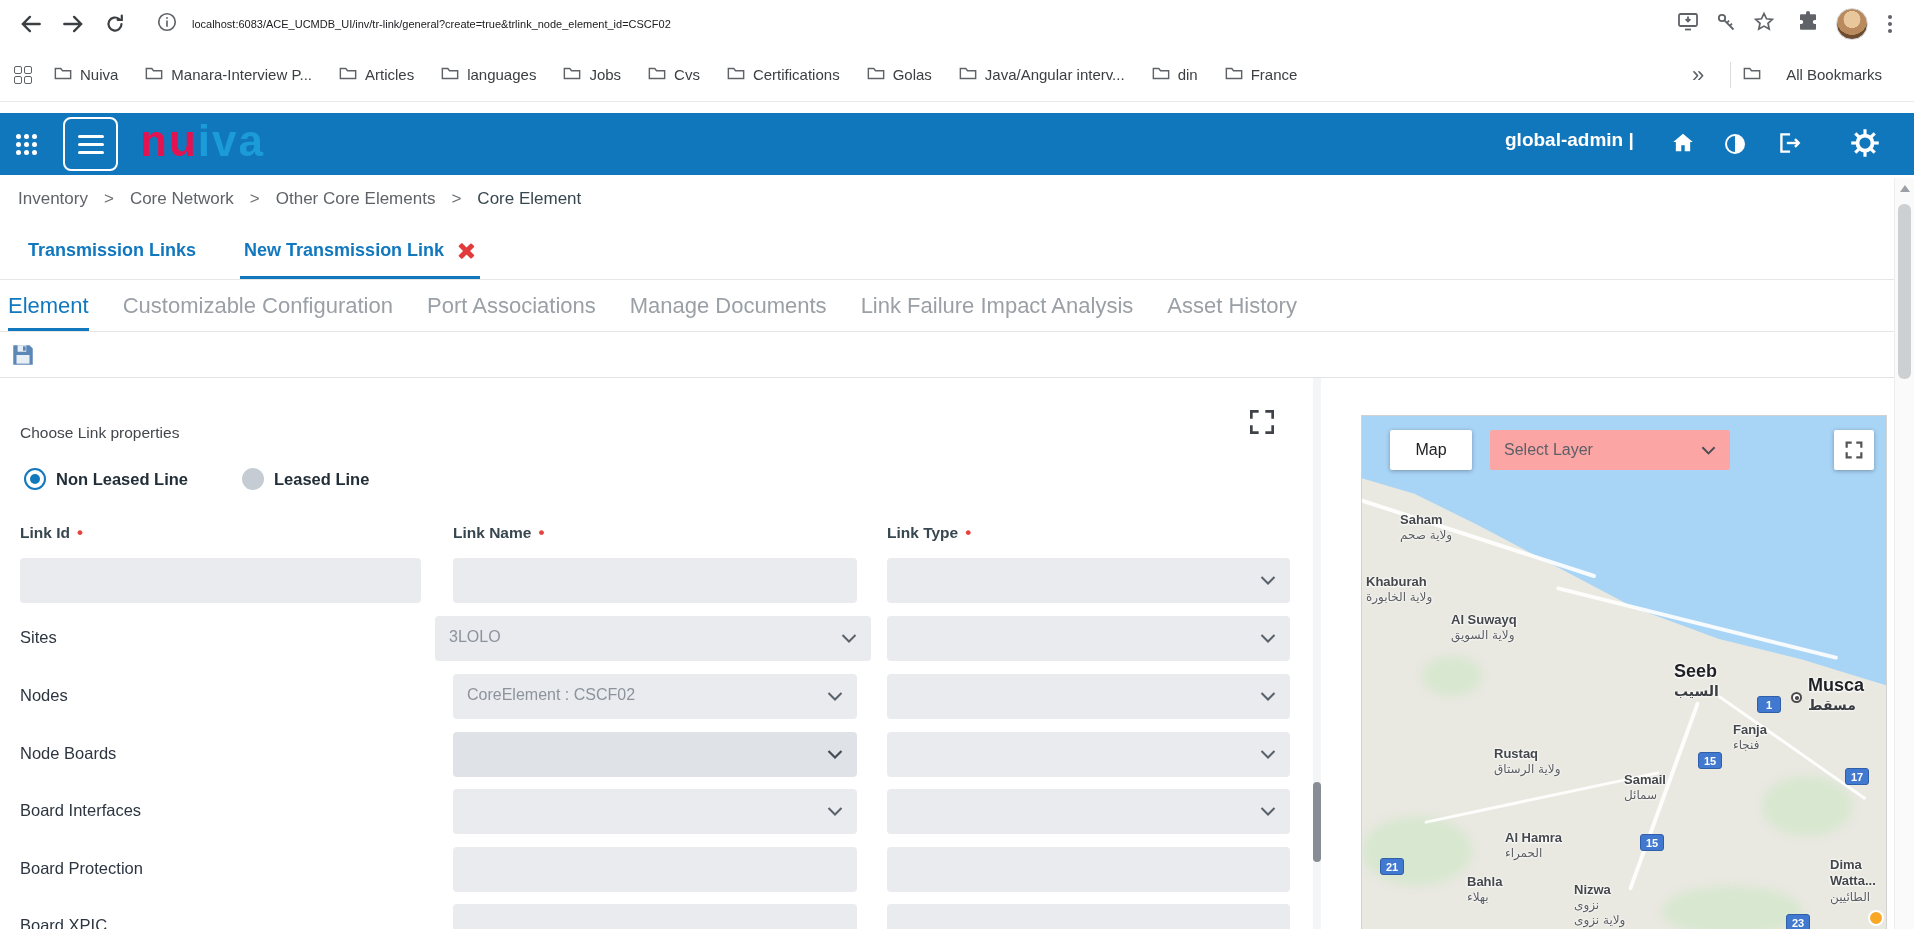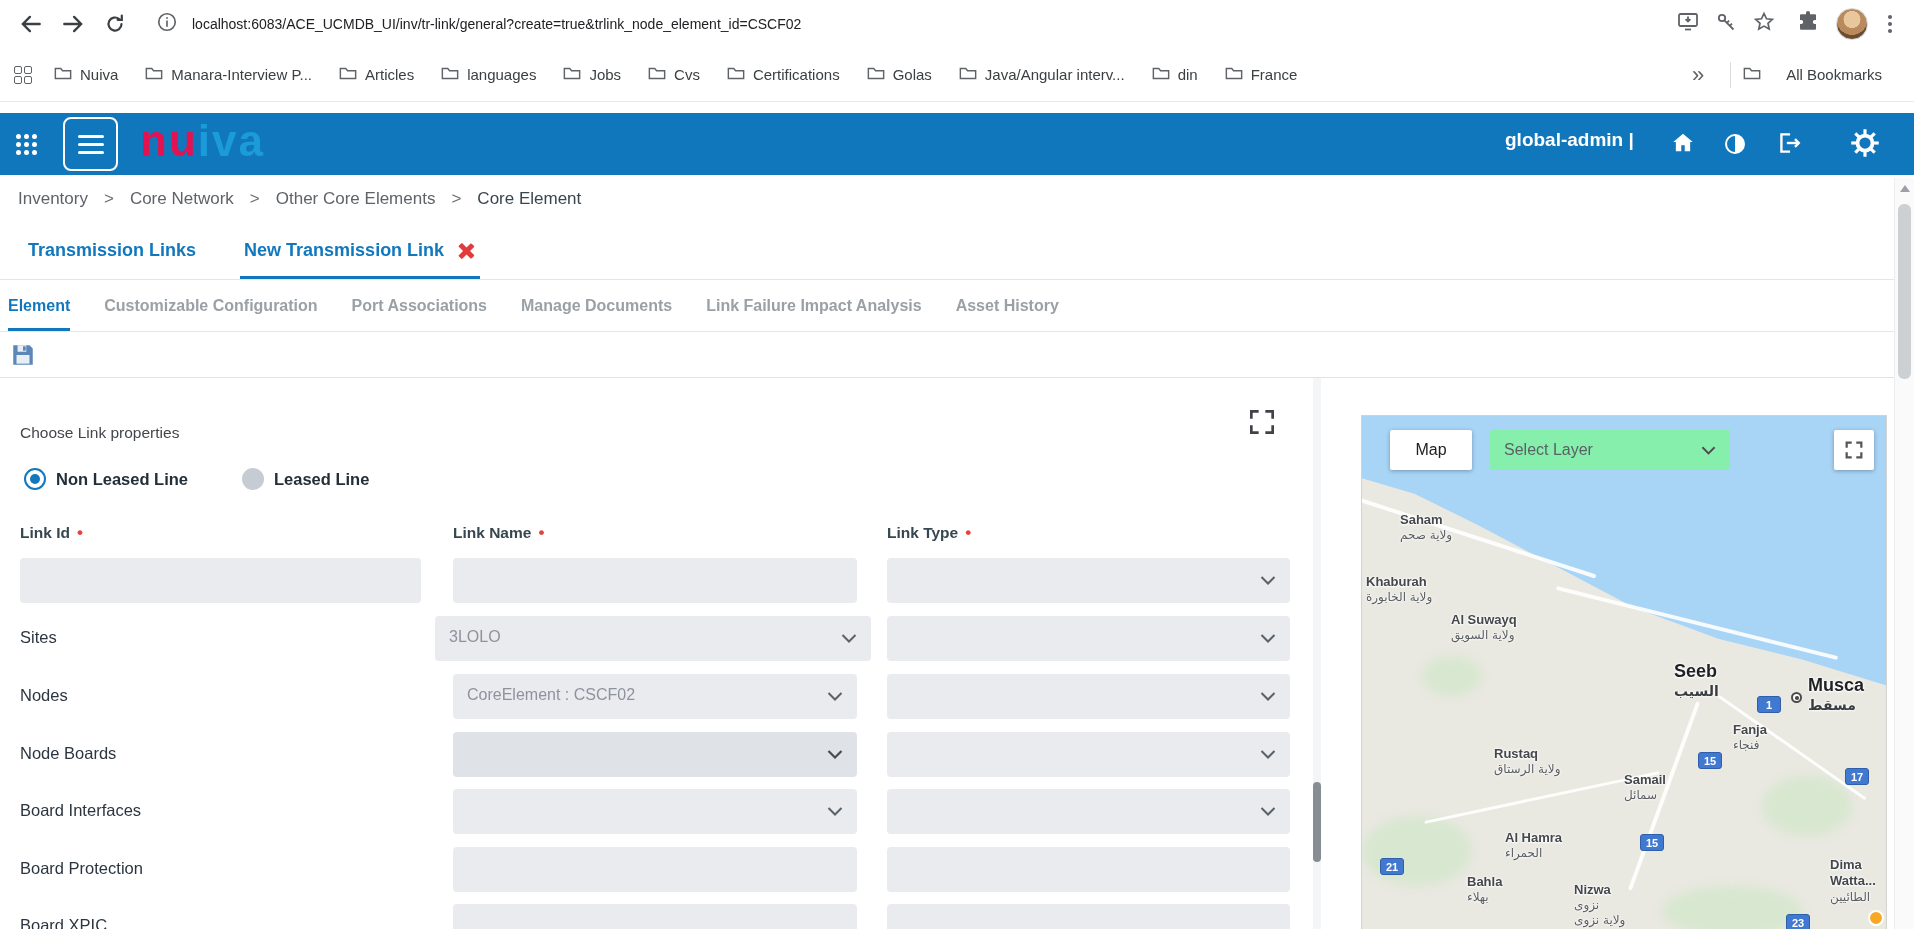--- a/index.html
+++ b/index.html
@@ -8,21 +8,21 @@
 }
 *{margin:0;padding:0;box-sizing:border-box;}
 html,body{width:1914px;height:929px;}
 body{font-family:"Liberation Sans",sans-serif;background:#fff;overflow:hidden;}
 .screen{position:relative;width:1914px;height:929px;background:#fff;overflow:hidden;}
 
 
 .chrome-top{position:absolute;left:0;top:0;width:1914px;height:48px;background:#fff;display:flex;align-items:center;padding:0 10px;}
 .nav-ic{width:42px;height:42px;display:flex;align-items:center;justify-content:center;border-radius:50%;cursor:pointer;}
 .omnibox{flex:1;display:flex;align-items:center;height:42px;margin:0 6px;padding:0 14px;border-radius:21px;}
-.url-text{margin-left:14px;font-size:14px;color:#202124;white-space:nowrap;overflow:hidden;}
+.url-text{margin-left:14px;font-size:11px;color:#202124;white-space:nowrap;overflow:hidden;}
 .omni-right{margin-left:auto;display:flex;align-items:center;gap:14px;}
 .chrome-right{display:flex;align-items:center;gap:16px;padding-right:8px;}
 .avatar{width:32px;height:32px;border-radius:50%;background:radial-gradient(circle at 50% 35%, #e8c79d 0 34%, #b98a5e 35% 62%, #6e4c30 63% 100%);border:1px solid #d6d9dc;}
 .kebab{display:flex;flex-direction:column;gap:3px;padding:4px;}
 .kebab i{width:4px;height:4px;border-radius:50%;background:#5f6368;}
 
 .bookmarks{position:absolute;left:0;top:48px;width:1914px;height:54px;background:#fff;display:flex;align-items:center;padding:0 14px;border-bottom:1px solid #e8eaed;}
 .grid4{display:grid;grid-template-columns:repeat(2,8px);gap:2px;margin-right:22px;cursor:pointer;}
 .grid4 i{width:8px;height:8px;border:1.6px solid #5f6368;border-radius:2px;}
 .bm{display:flex;align-items:center;gap:8px;margin-right:27px;font-size:15px;color:#3c4043;cursor:pointer;white-space:nowrap;}
@@ -52,21 +52,21 @@
 
 .main-tabs{position:absolute;left:0;top:222px;width:1894px;height:58px;display:flex;align-items:stretch;padding-left:28px;border-bottom:1px solid #e6e6e6;background:#fff;}
 .main-tab{display:flex;align-items:center;gap:12px;margin-right:48px;font-size:18px;font-weight:600;color:var(--accent-blue);position:relative;cursor:pointer;}
 .main-tab.active{font-weight:bold;}
 .main-tab.active::after{content:"";position:absolute;left:-4px;right:-4px;bottom:0;height:3px;background:var(--accent-blue);}
 .x-icon{position:relative;width:20px;height:20px;display:inline-block;cursor:pointer;}
 .x-icon::before,.x-icon::after{content:"";position:absolute;left:8px;top:1px;width:4.5px;height:18px;background:var(--close-red);border-radius:1px;}
 .x-icon::before{transform:rotate(45deg);} .x-icon::after{transform:rotate(-45deg);}
 
 .sub-tabs{position:absolute;left:0;top:280px;width:1894px;height:52px;display:flex;align-items:stretch;padding-left:8px;border-bottom:1px solid #e6e6e6;background:#fff;}
-.sub-tab{display:flex;align-items:center;margin-right:34px;font-size:16px;font-weight:bold;color:#9aa0a6;position:relative;cursor:pointer;}
+.sub-tab{display:flex;align-items:center;margin-right:34px;font-size:22px;font-weight:normal;color:#9aa0a6;position:relative;cursor:pointer;}
 .sub-tab.active{color:var(--accent-blue);}
 .sub-tab.active::after{content:"";position:absolute;left:0;right:0;bottom:0;height:3px;background:var(--accent-blue);}
 
 .action-toolbar{position:absolute;left:0;top:332px;width:1894px;height:46px;border-bottom:1px solid #e3e3e3;background:#fff;display:flex;align-items:center;padding-left:10px;}
 .save-btn{cursor:pointer;display:flex;align-items:center;}
 
 
 .content-left{position:absolute;left:0;top:378px;width:1322px;height:551px;background:#fff;overflow:hidden;}
 .section-title{position:absolute;left:20px;top:46px;font-size:15.5px;color:#43474c;}
 .expand-btn{position:absolute;left:1240px;top:22px;width:44px;height:44px;display:flex;align-items:center;justify-content:center;cursor:pointer;}
@@ -93,21 +93,21 @@
 .green{position:absolute;background:#cde7c5;border-radius:50%;opacity:.6;filter:blur(5px);}
 .place{position:absolute;line-height:1.25;}
 .p-lat{font-size:13px;font-weight:600;color:#44484c;text-shadow:0 0 3px #fff,0 0 3px #fff,0 1px 2px #fff;white-space:nowrap;}
 .p-ar{font-size:12px;color:#5a5e63;font-family:"DejaVu Sans",sans-serif;text-shadow:0 0 3px #fff,0 0 3px #fff;white-space:nowrap;}
 .place.major .p-lat{font-size:18px;font-weight:bold;color:#1f2125;}
 .place.major .p-ar{font-size:14px;font-weight:bold;color:#3a3e42;}
 .shield{position:absolute;min-width:24px;height:17px;background:#4079cf;border:1px solid #2f5fa8;border-radius:3px;color:#fff;font-size:11px;font-weight:bold;display:flex;align-items:center;justify-content:center;padding:0 3px;}
 .city-dot{position:absolute;width:11px;height:11px;border:2px solid #4b4b4b;background:#fff;border-radius:50%;}
 .city-dot::after{content:"";position:absolute;left:2px;top:2px;width:3.5px;height:3.5px;background:#4b4b4b;border-radius:50%;}
 .map-btn{position:absolute;left:28px;top:14px;width:82px;height:40px;background:#fff;border-radius:2px;box-shadow:0 1px 4px rgba(0,0,0,.3);display:flex;align-items:center;justify-content:center;font-size:16px;color:#202124;cursor:pointer;}
-.layer-select{position:absolute;left:128px;top:14px;width:240px;height:40px;background:#86efac;border-radius:2px;display:flex;align-items:center;padding:0 14px;font-size:16px;color:#5b6066;cursor:pointer;}
+.layer-select{position:absolute;left:128px;top:14px;width:240px;height:40px;background:#fca5a5;border-radius:2px;display:flex;align-items:center;padding:0 14px;font-size:16px;color:#5b6066;cursor:pointer;}
 .layer-select svg{margin-left:auto;}
 .map-fs{position:absolute;left:472px;top:14px;width:40px;height:40px;background:#fff;border-radius:2px;box-shadow:0 1px 4px rgba(0,0,0,.3);display:flex;align-items:center;justify-content:center;cursor:pointer;}
 .pegman-dot{position:absolute;left:506px;top:494px;width:16px;height:16px;border-radius:50%;background:#f9a825;border:2px solid #fff;}
 
 
 .page-scrollbar{position:absolute;left:1894px;top:178px;width:20px;height:751px;background:#fafafa;border-left:1px solid #ededed;cursor:pointer;}
 .tri-up{width:0;height:0;border-left:5px solid transparent;border-right:5px solid transparent;border-bottom:7px solid #9aa0a6;margin:7px auto 0;}
 .scroll-thumb{position:absolute;left:3px;top:26px;width:13px;height:175px;background:#cdd0d3;border-radius:6px;cursor:pointer;}
 </style>
 </head>

